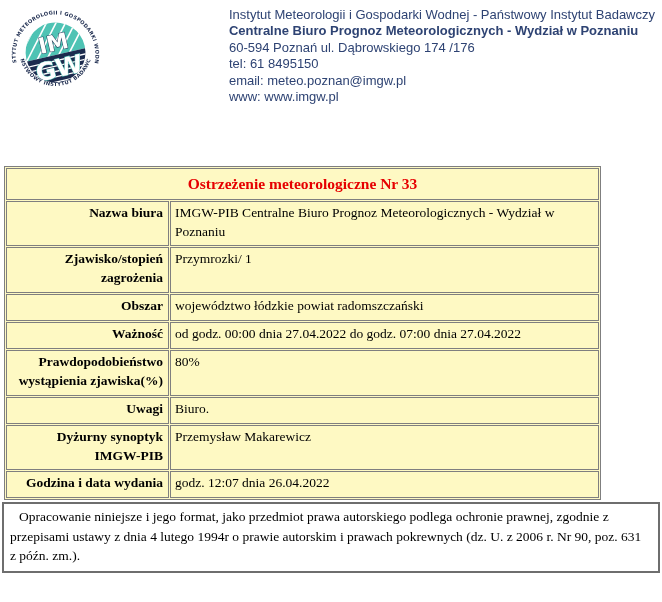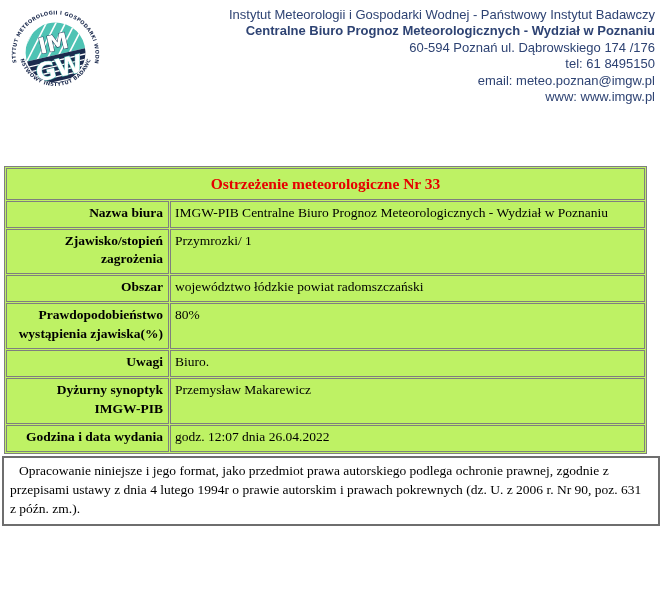--- a/index.html
+++ b/index.html
@@ -17,29 +17,29 @@
   }
   
   .letterhead{
     display:flex;justify-content:space-between;align-items:flex-start;
     padding:5px 7px 0 8px;height:102px;
   }
   .logo-box{width:95px;height:95px;flex:0 0 auto;}
   .head-text{
     font-family:"Liberation Sans", sans-serif;
     font-size:13px;line-height:16.4px;color:var(--header_text);
-    text-align:right;padding-top:2px;white-space:nowrap;
+    text-align:left;padding-top:2px;white-space:nowrap;
   }
   .head-text .hl-bold{font-weight:bold;}
   
   table.warning{
-    width:643px;margin:64px 0 0 4px;
+    width:597px;margin:64px 0 0 4px;
     border-collapse:separate;border-spacing:1px;
     border:1px solid var(--border);
-    background:#bef264;
+    background:#fef9c3;
     font-size:13.5px;line-height:1.4;
   }
   table.warning td{
     border:1px solid var(--border);
     padding:2px 5px 4px 4px;
     vertical-align:top;
   }
   tr.title-row td{
     text-align:center;vertical-align:middle;
     color:var(--title_red);font-weight:bold;font-size:15.5px;
@@ -122,20 +122,24 @@
         <td class="val">IMGW-PIB Centralne Biuro Prognoz Meteorologicznych - Wydział w Poznaniu</td>
       </tr>
       <tr>
         <td class="lbl">Zjawisko/stopień zagrożenia</td>
         <td class="val">Przymrozki/ 1</td>
       </tr>
       <tr>
         <td class="lbl">Obszar</td>
         <td class="val">województwo łódzkie powiat radomszczański</td>
       </tr>
+      <tr>
+        <td class="lbl">Ważność</td>
+        <td class="val">od godz. 00:00 dnia 27.04.2022 do godz. 07:00 dnia 27.04.2022</td>
+      </tr>
       <tr class="h40">
         <td class="lbl">Prawdopodobieństwo wystąpienia zjawiska(%)</td>
         <td class="val">80%</td>
       </tr>
       <tr>
         <td class="lbl">Uwagi</td>
         <td class="val">Biuro.</td>
       </tr>
       <tr class="h40">
         <td class="lbl">Dyżurny synoptyk IMGW-PIB</td>

